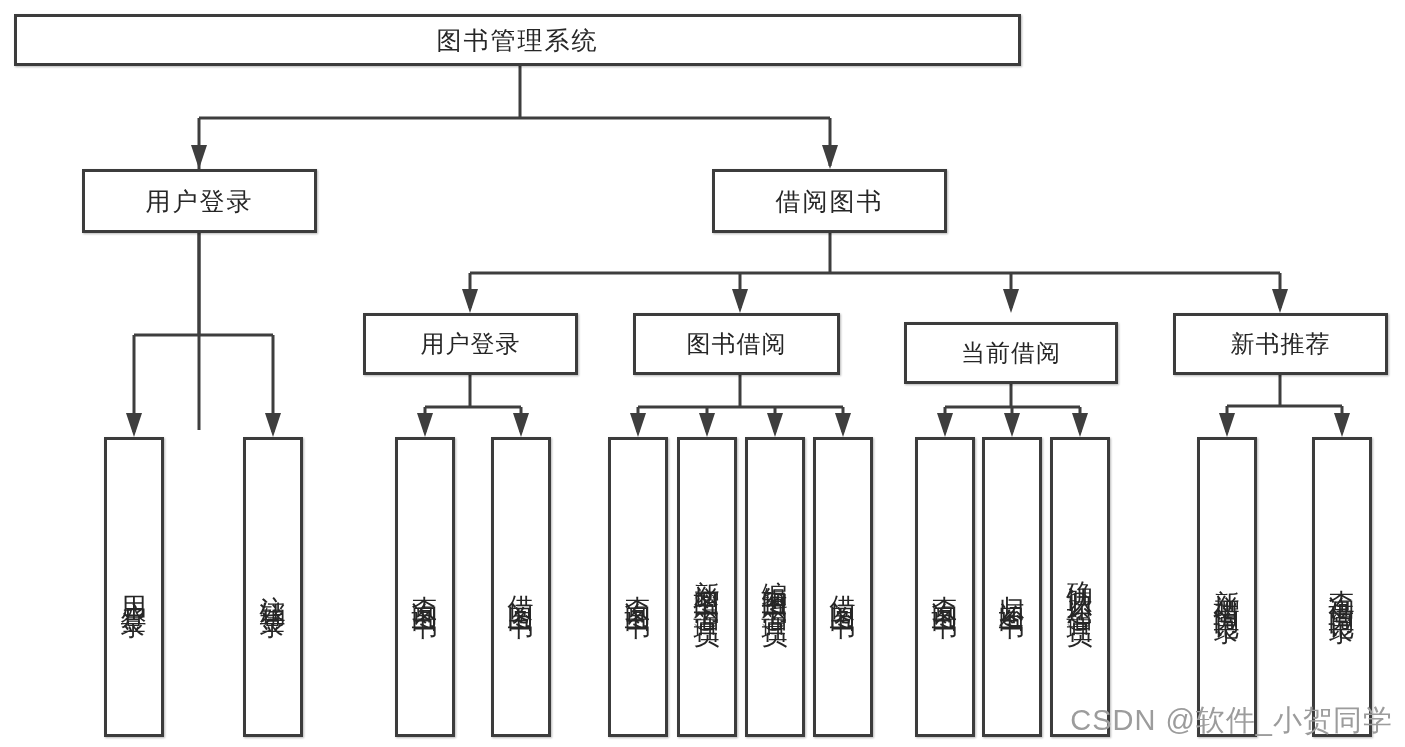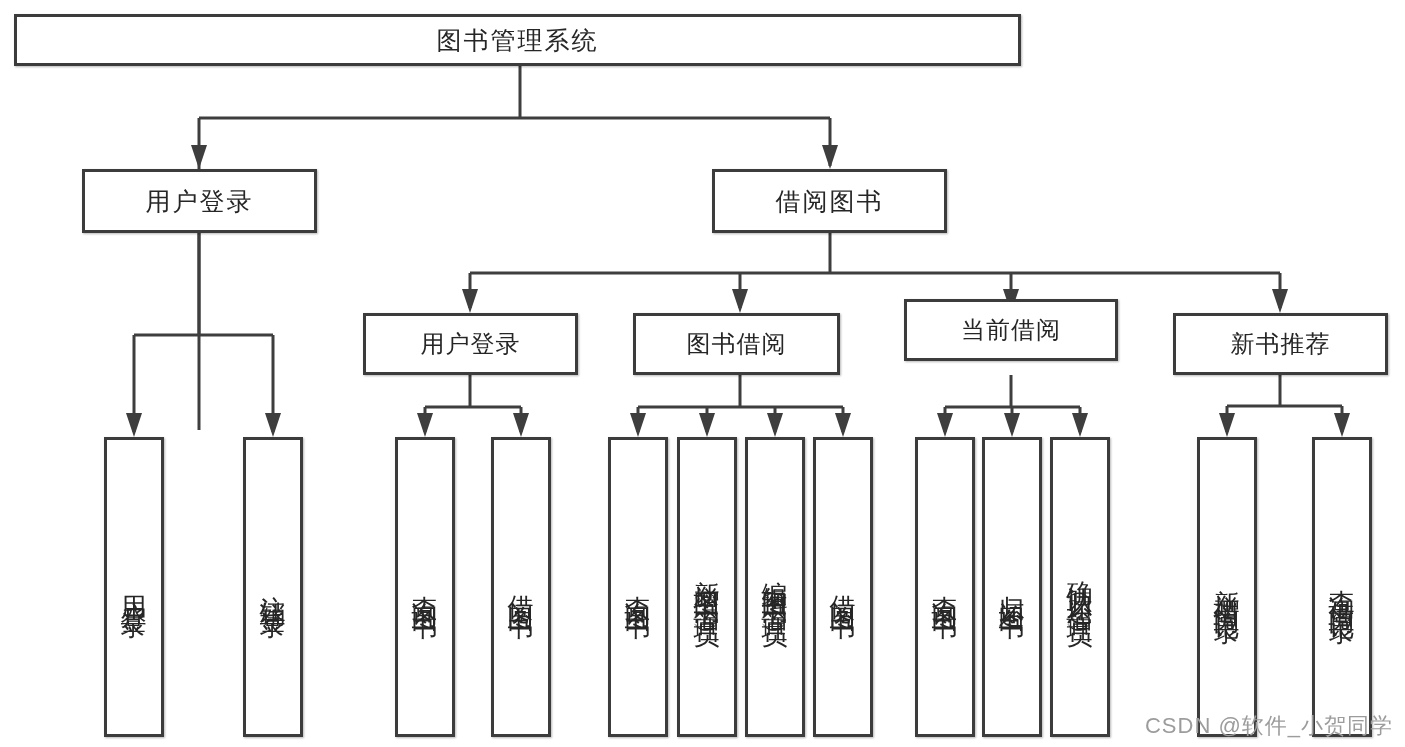--- a/index.html
+++ b/index.html
@@ -44,21 +44,21 @@
     writing-mode: vertical-lr;
     text-orientation: mixed;
     font-size: 26px;
     letter-spacing: 6px;
     line-height: 1;
   }
   .watermark {
     position: absolute;
     right: 12px;
     bottom: 6px;
-    font-size: 22px;
+    font-size: 29px;
     color: #9c9c9c;
     letter-spacing: 1px;
     z-index: 5;
     white-space: nowrap;
   }
 </style>
 </head>
 <body>
 
 <div class="canvas">
@@ -116,21 +116,21 @@
   <div class="node" style="left:712px;top:169px;width:235px;height:64px">
     <span class="htext">借阅图书</span>
   </div>
 
   <div class="node l23" style="left:363px;top:313px;width:215px;height:62px">
     <span class="htext">用户登录</span>
   </div>
   <div class="node l23" style="left:633px;top:313px;width:207px;height:62px">
     <span class="htext">图书借阅</span>
   </div>
-  <div class="node l23" style="left:904px;top:299px;width:214px;height:62px">
+  <div class="node l23" style="left:904px;top:322px;width:214px;height:62px">
     <span class="htext">当前借阅</span>
   </div>
   <div class="node l23" style="left:1173px;top:313px;width:215px;height:62px">
     <span class="htext">新书推荐</span>
   </div>
 
   <div class="node" style="left:104px;top:437px;width:60px;height:300px">
     <span class="vtext">用户登录</span>
   </div>
   <div class="node" style="left:243px;top:437px;width:60px;height:300px">

